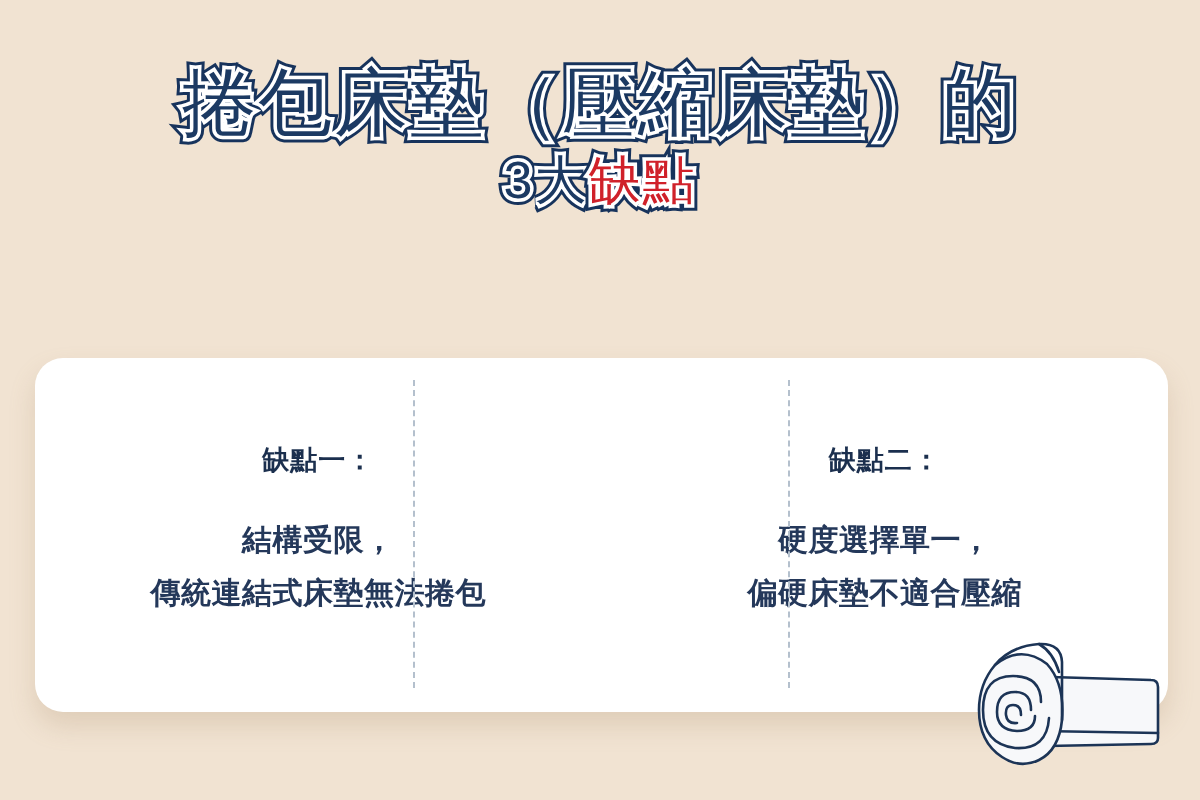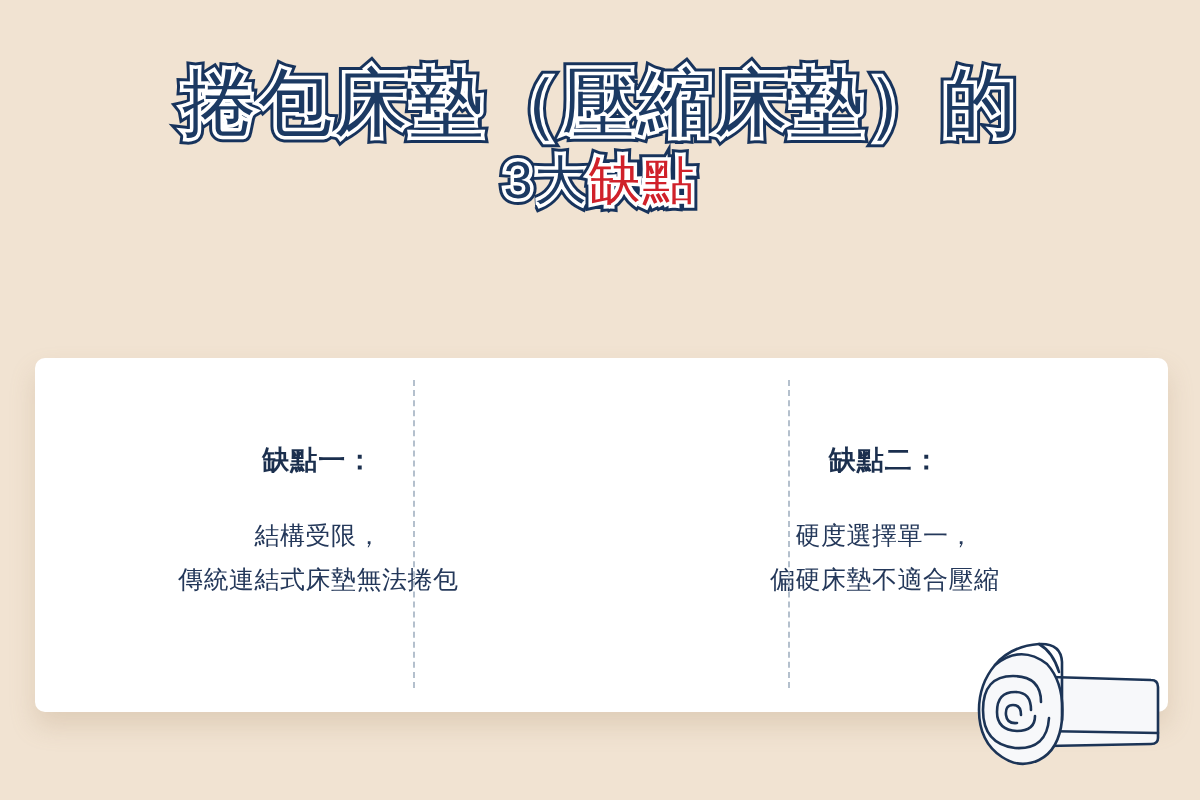--- a/index.html
+++ b/index.html
@@ -80,21 +80,21 @@
   .seg { display: inline-block; }
 
   
   #card {
     position: absolute;
     left: 35px;
     top: 358px;
     width: 1133px;
     height: 354px;
     background: #ffffff;
-    border-radius: 10px;
+    border-radius: 28px;
     box-shadow: 0 14px 26px rgba(168, 139, 106, 0.24);
   }
 
   #card-inner {
     position: absolute;
     inset: 0;
     display: flex;
     flex-direction: row;
     align-items: flex-start;
   }
@@ -111,22 +111,22 @@
     font-size: 27px;
     font-weight: 700;
     color: #1b2f4e;
     letter-spacing: 1px;
     margin: 0 0 38px 0;
     line-height: 1.2;
     white-space: nowrap;
   }
 
   .col-body {
-    font-size: 25px;
-    font-weight: 400;
+    font-size: 30px;
+    font-weight: 700;
     color: #24385a;
     line-height: 1.75;
     letter-spacing: 0.5px;
     white-space: nowrap;
   }
   .col-body .bline { display: block; }
 
   
   .divider {
     position: absolute;

